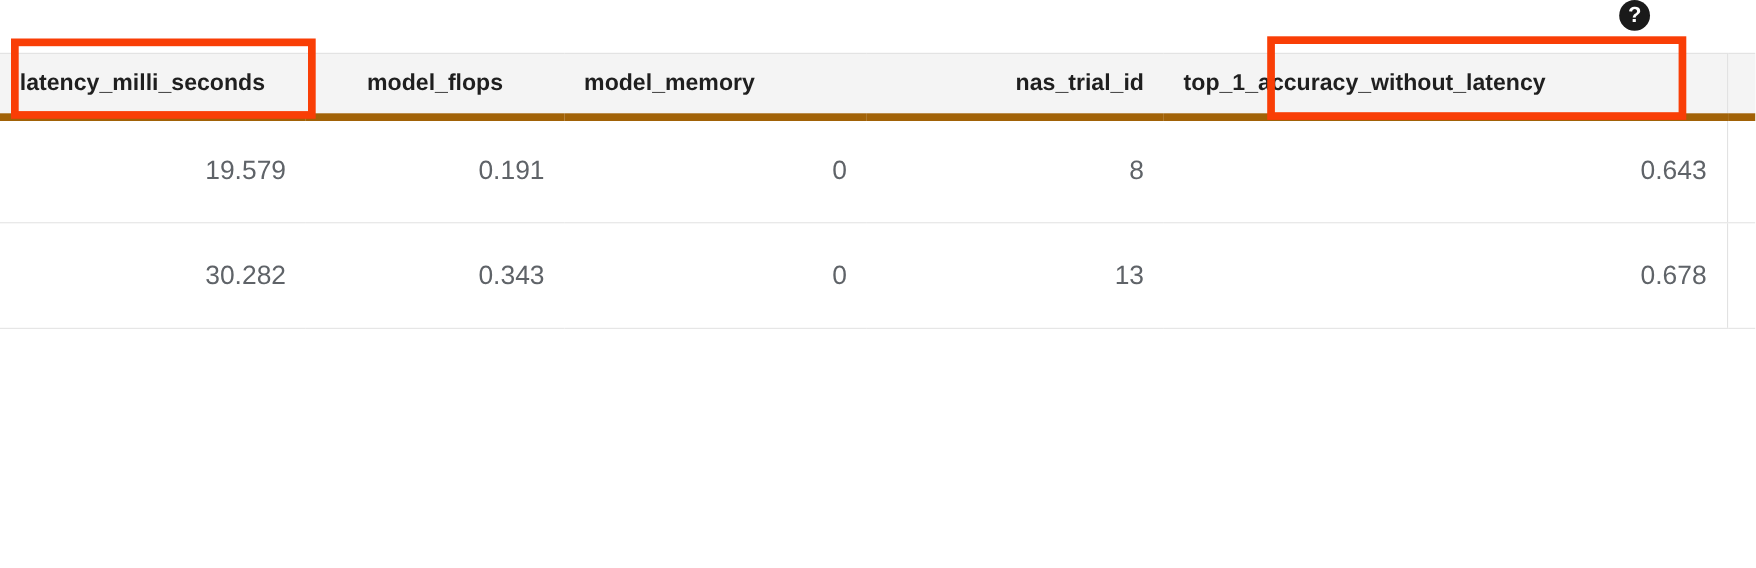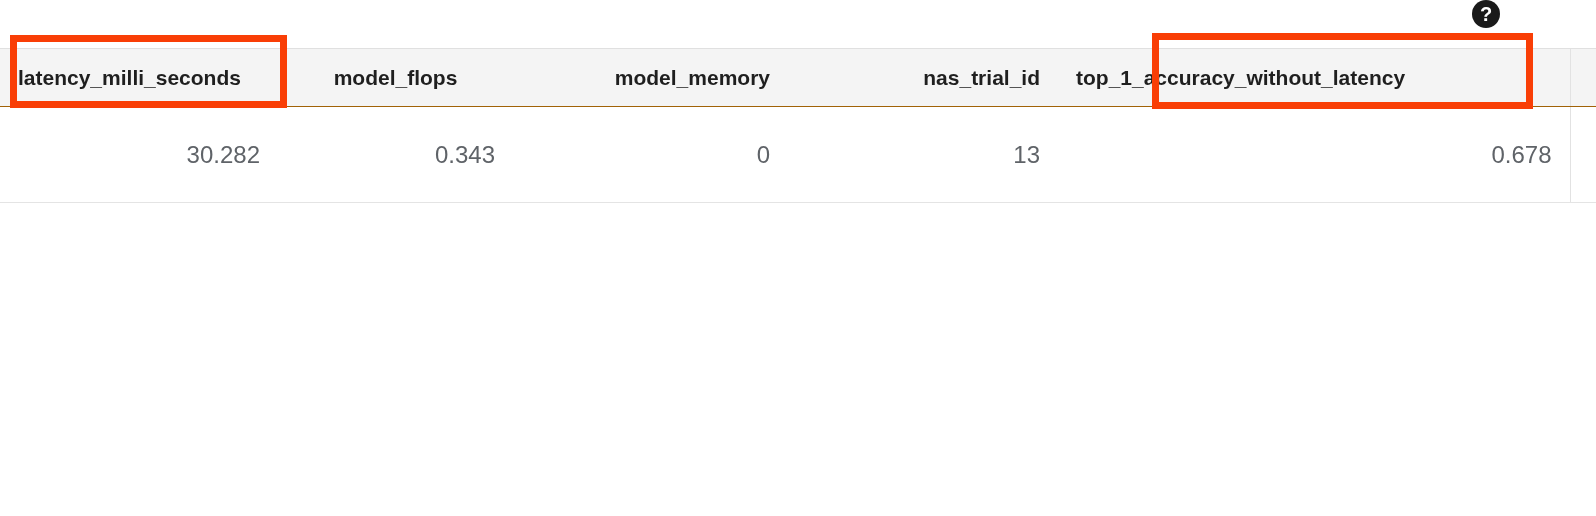--- a/index.html
+++ b/index.html
@@ -59,32 +59,32 @@
     width: 1596px;
     table-layout: fixed;
   }
   thead tr {
     background: #f4f4f4;
   }
   thead th {
     height: 58px;
     background: #f4f4f4;
     border-top: 1px solid #e0e0e0;
-    border-bottom: 1px solid #a16207;
+    border-bottom: 7px solid #a16207;
     font-size: 21px;
     font-weight: bold;
     color: #1f1f1f;
     padding: 0 18px;
     white-space: nowrap;
     vertical-align: middle;
     box-sizing: border-box;
   }
   th.col-latency { text-align: left; width: 278px; }
   th.col-flops   { width: 235px; }
-  th.col-memory  { text-align: right; width: 275px; }
+  th.col-memory  { text-align: left; width: 275px; }
   th.col-nas     { text-align: right; width: 270px; }
   th.col-top1    { text-align: left; width: 512px; }
   th.col-extra   { text-align: right; width: 26px; padding: 0; border-left: 1px solid #e2e2e2; }
 
   tbody td {
     height: 96px;
     font-size: 24px;
     color: #5f6368;
     padding: 0 18px;
     vertical-align: middle;
@@ -135,20 +135,28 @@
           <th class="col-latency">latency_milli_seconds</th>
           <th class="col-flops">model_flops</th>
           <th class="col-memory">model_memory</th>
           <th class="col-nas">nas_trial_id</th>
           <th class="col-top1">top_1_accuracy_without_latency</th>
           <th class="col-extra"></th>
         </tr>
       </thead>
       <tbody>
         <tr>
+          <td class="num">19.579</td>
+          <td class="num">0.191</td>
+          <td class="num">0</td>
+          <td class="num">8</td>
+          <td class="num">0.643</td>
+          <td class="num col-extra"></td>
+        </tr>
+        <tr>
           <td class="num">30.282</td>
           <td class="num">0.343</td>
           <td class="num">0</td>
           <td class="num">13</td>
           <td class="num">0.678</td>
           <td class="num col-extra"></td>
         </tr>
       </tbody>
     </table>
   </div>

